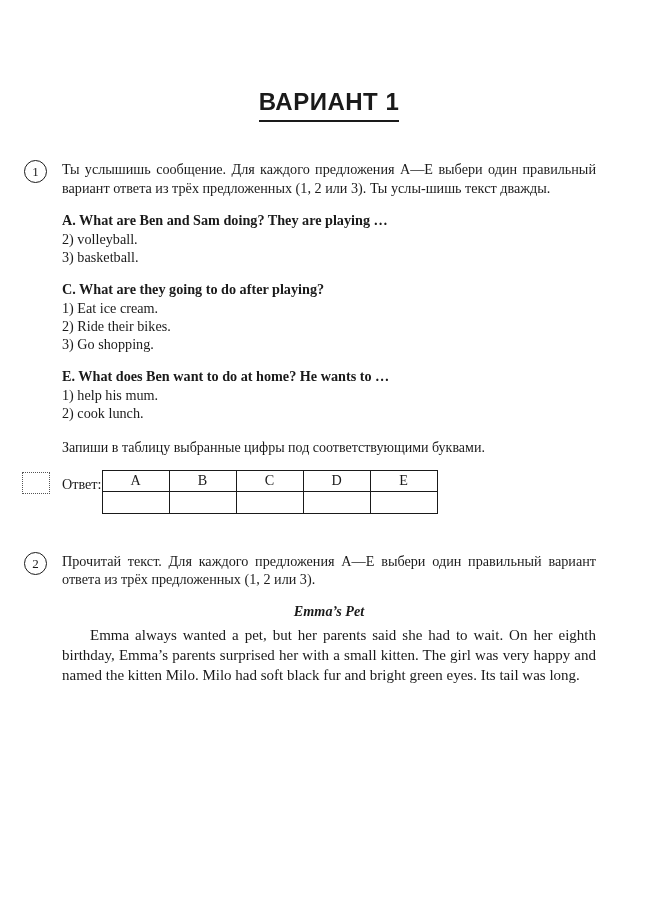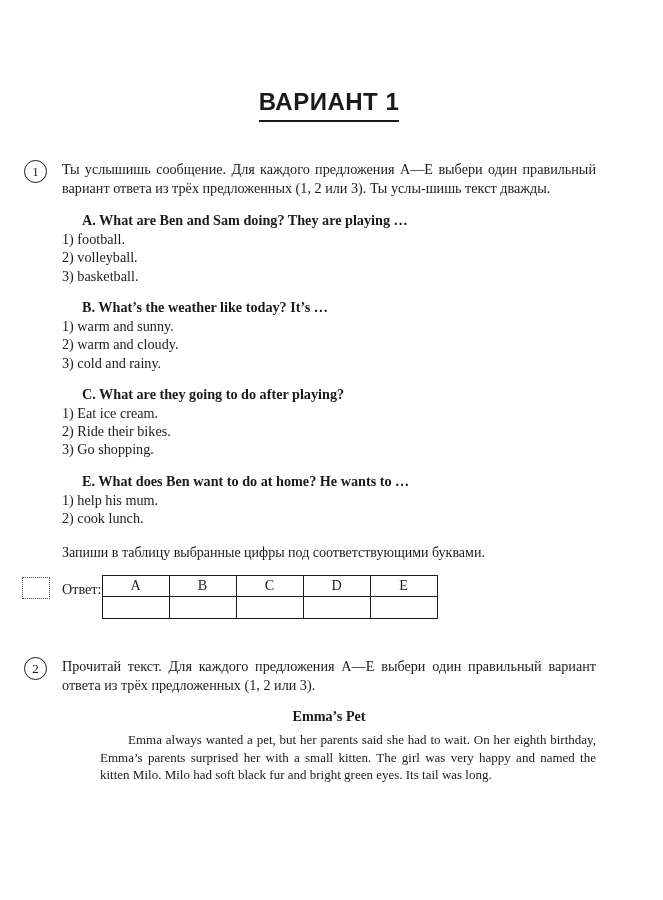--- a/index.html
+++ b/index.html
@@ -64,21 +64,20 @@
     hyphens: manual;
   }
   .qblock {
     margin-top: 13px;
   }
   .qstem {
     font-weight: bold;
     font-size: 14.2px;
     line-height: 1.3;
     margin-bottom: 1px;
-    margin-left: 20px;
   }
   .opt {
     font-size: 14.2px;
     line-height: 1.28;
   }
   .instr {
     margin-top: 17px;
     font-size: 14px;
     line-height: 1.3;
   }
@@ -114,58 +113,51 @@
     padding: 0;
   }
   table.answer-table td.filled {
     height: 21px;
   }
   .subtitle {
     text-align: center;
     font-weight: bold;
     font-size: 14.2px;
     margin-top: 14px;
+    font-style: italic;
   }
   .passage {
-    font-size: 13px;
+    font-size: 15px;
     line-height: 1.33;
     text-align: justify;
     margin-top: 6px;
     text-indent: 28px;
-    margin-left: 38px;
   }
 </style>
 </head>
 <body>
 
 <div class="page">
 
   <div class="title-wrap">
     <div class="page-title">ВАРИАНТ 1</div>
   </div>
 
   <div class="content">
 
     <div class="task">
       <div class="task-num">1</div>
       <div class="task-text">Ты услышишь сообщение. Для каждого предложения A—E выбери один правильный вариант ответа из трёх предложенных (1, 2 или 3). Ты услы-шишь текст дважды.</div>
 
       <div class="qblock">
         <div class="qstem">A. What are Ben and Sam doing? They are playing …</div>
-        <div class="opt">1) football.</div>
         <div class="opt">2) volleyball.</div>
         <div class="opt">3) basketball.</div>
       </div>
 
-      <div class="qblock">
-        <div class="qstem">B. What’s the weather like today? It’s …</div>
-        <div class="opt">1) warm and sunny.</div>
-        <div class="opt">2) warm and cloudy.</div>
-        <div class="opt">3) cold and rainy.</div>
-      </div>
 
       <div class="qblock">
         <div class="qstem">C. What are they going to do after playing?</div>
         <div class="opt">1) Eat ice cream.</div>
         <div class="opt">2) Ride their bikes.</div>
         <div class="opt">3) Go shopping.</div>
       </div>
 
 
       <div class="qblock">

